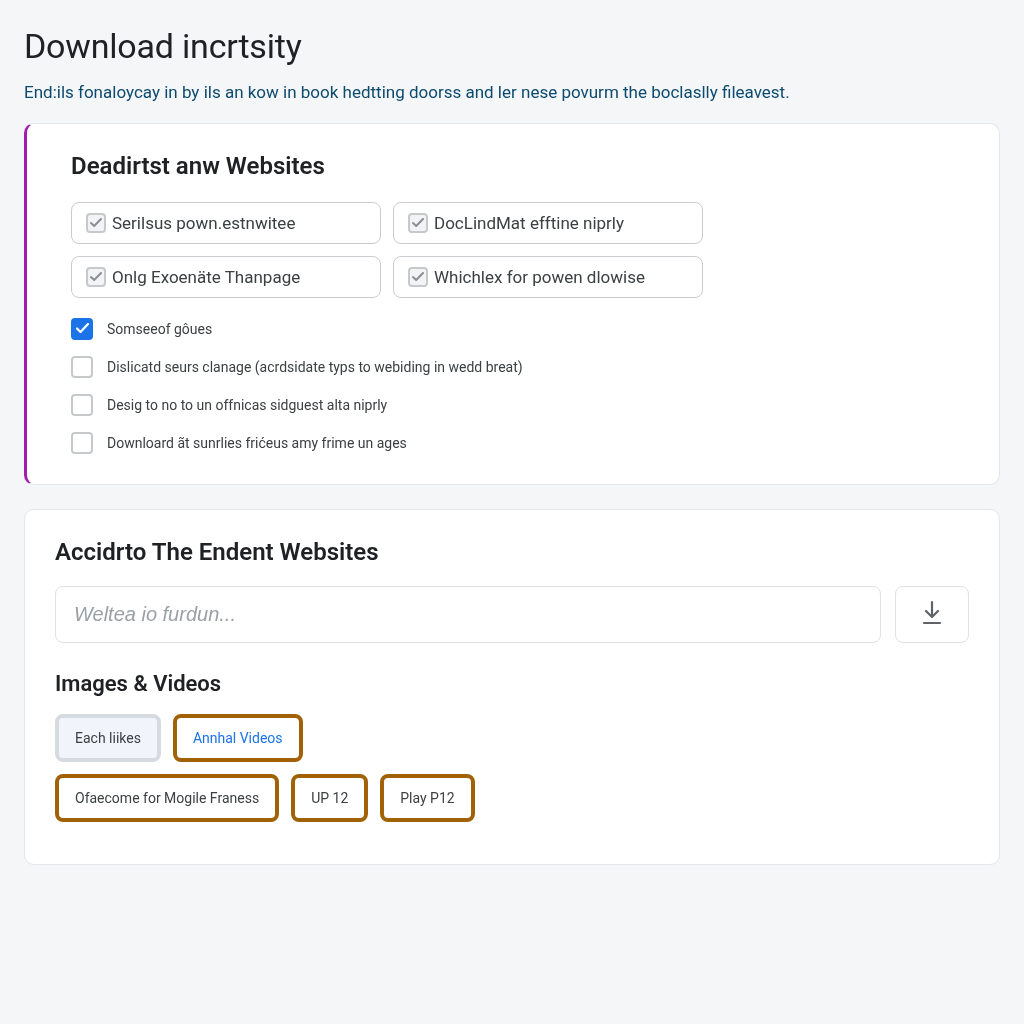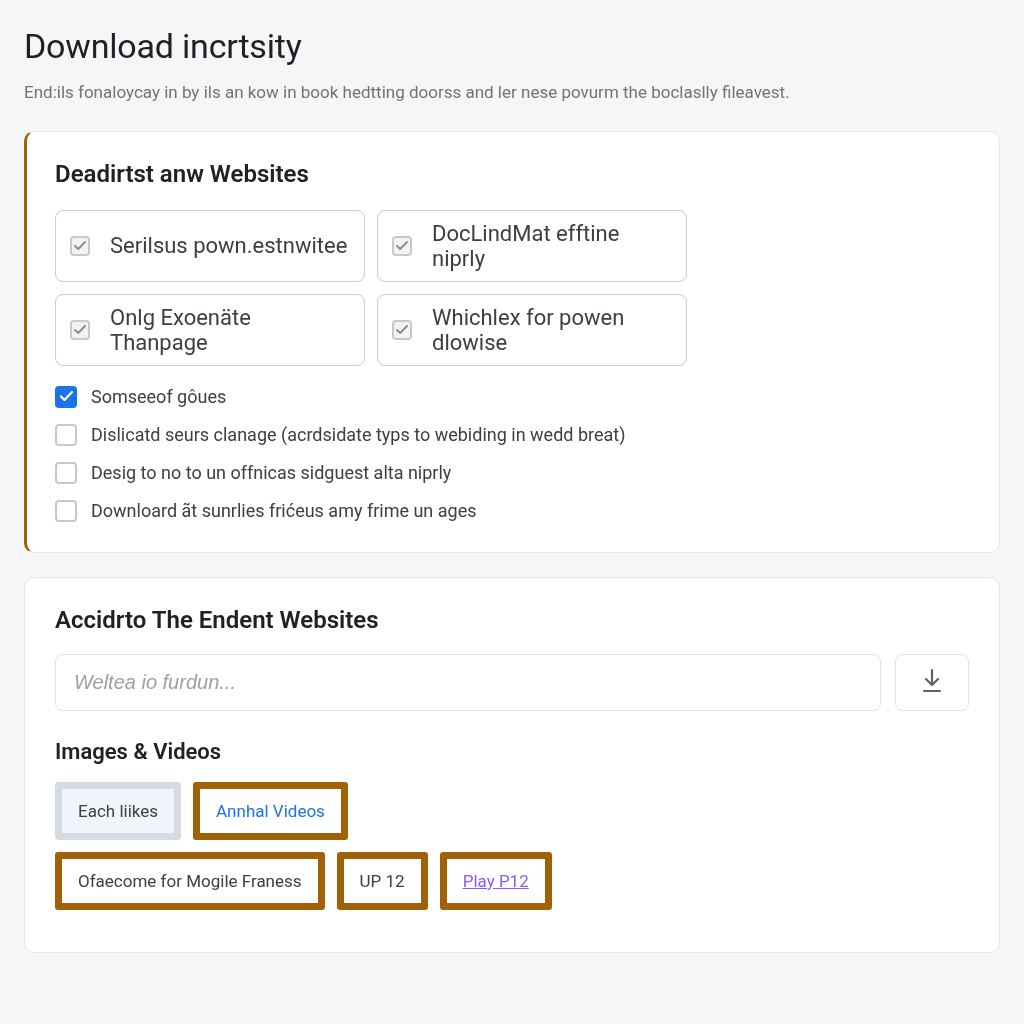--- a/index.html
+++ b/index.html
@@ -11,72 +11,72 @@
     padding: 26px 24px 0 24px;
   }
   .page-title {
     font-size: 34px;
     font-weight: 400;
     margin-bottom: 14px;
     letter-spacing: -0.2px;
   }
   .page-subtitle {
     font-size: 17px;
-    color: #737373;
-    margin-bottom: 26px;
+    color: #0c4a6e;
+    margin-bottom: 18px;
     line-height: 1.45;
   }
   .card {
     background: #ffffff;
     border: 1px solid #e4e7ea;
     border-radius: 10px;
     padding: 28px 30px 30px 30px;
     margin-bottom: 24px;
   }
   .card.accent {
-    border-left: 3px solid #a16207;
-    padding-left: 28px;
+    border-left: 3px solid #a21caf;
+    padding-left: 44px;
     margin-top: 11px;
   }
   .card-title {
     font-size: 24px;
     font-weight: 600;
     margin-bottom: 22px;
   }
   .pill-grid {
     display: grid;
     grid-template-columns: 310px 310px;
     gap: 12px;
     margin-bottom: 20px;
   }
   .pill {
     display: flex;
     align-items: center;
-    gap: 20px;
+    gap: 6px;
     border: 1px solid #dfe1e4;
     border-radius: 8px;
     padding: 10px 14px;
-    font-size: 22px;
+    font-size: 17px;
     color: #3c4043;
     background: #fff;
     cursor: pointer;
   }
   .pill.selected {
     border-color: #c9ccd0;
   }
   .check-list {
     display: flex;
     flex-direction: column;
     gap: 16px;
   }
   .check-row {
     display: flex;
     align-items: center;
     gap: 14px;
-    font-size: 18px;
+    font-size: 14px;
     color: #3c4043;
     cursor: pointer;
   }
   .checkbox {
     width: 22px;
     height: 22px;
     border: 2px solid #c6c9cc;
     border-radius: 4px;
     display: inline-flex;
     align-items: center;
@@ -138,34 +138,34 @@
   }
   .dl-btn svg path, .dl-btn svg line { stroke: #5f6368; }
 
   .chip-row {
     display: flex;
     gap: 12px;
     margin-bottom: 12px;
     flex-wrap: wrap;
   }
   .chip {
-    border: 7px solid #a16207;
-    border-radius: 3px;
+    border: 4px solid #a16207;
+    border-radius: 8px;
     padding: 12px 16px;
-    font-size: 17px;
+    font-size: 14px;
     color: #3c4043;
     background: #fff;
     cursor: pointer;
   }
   .chip.active {
     background: #f1f5fb;
     border-color: #d6dbe2;
   }
   .chip.accent-text { color: #1a73e8; text-align: center; }
-  .chip.muted { color: #8b5cf6; text-decoration: underline; }
+  .chip.muted { color: #404040; }
 </style>
 </head>
 <body>
 
 <h1 class="page-title">Download incrtsity</h1>
 <p class="page-subtitle">End:ils fonaloycay in by ils an kow in book hedtting doorss and ler nese povurm the boclaslly fileavest.</p>
 
 <div class="card accent">
   <h2 class="card-title">Deadirtst anw Websites</h2>
 

